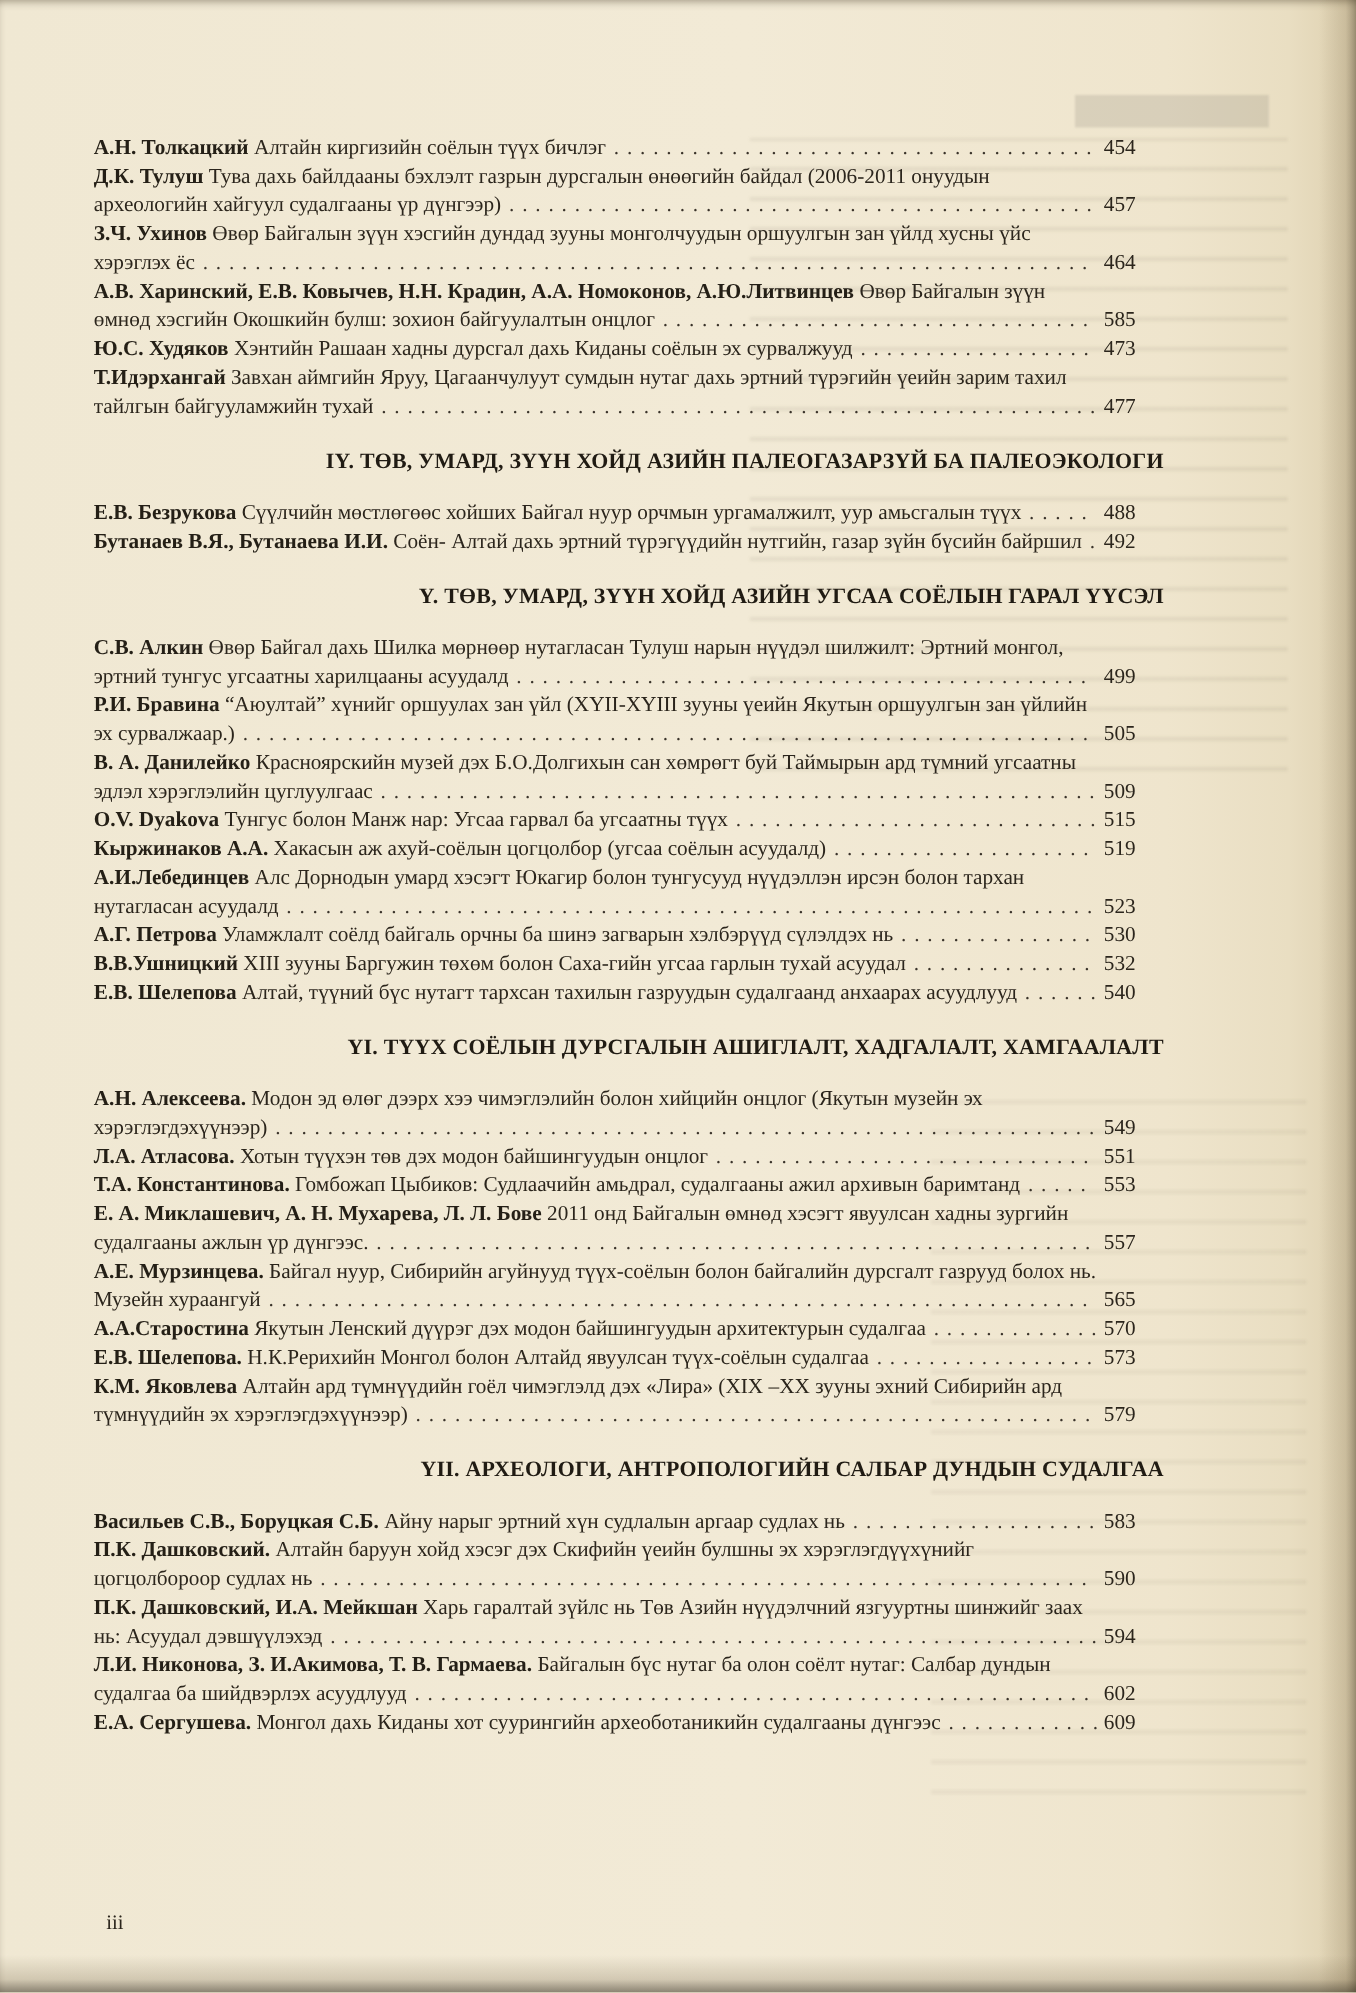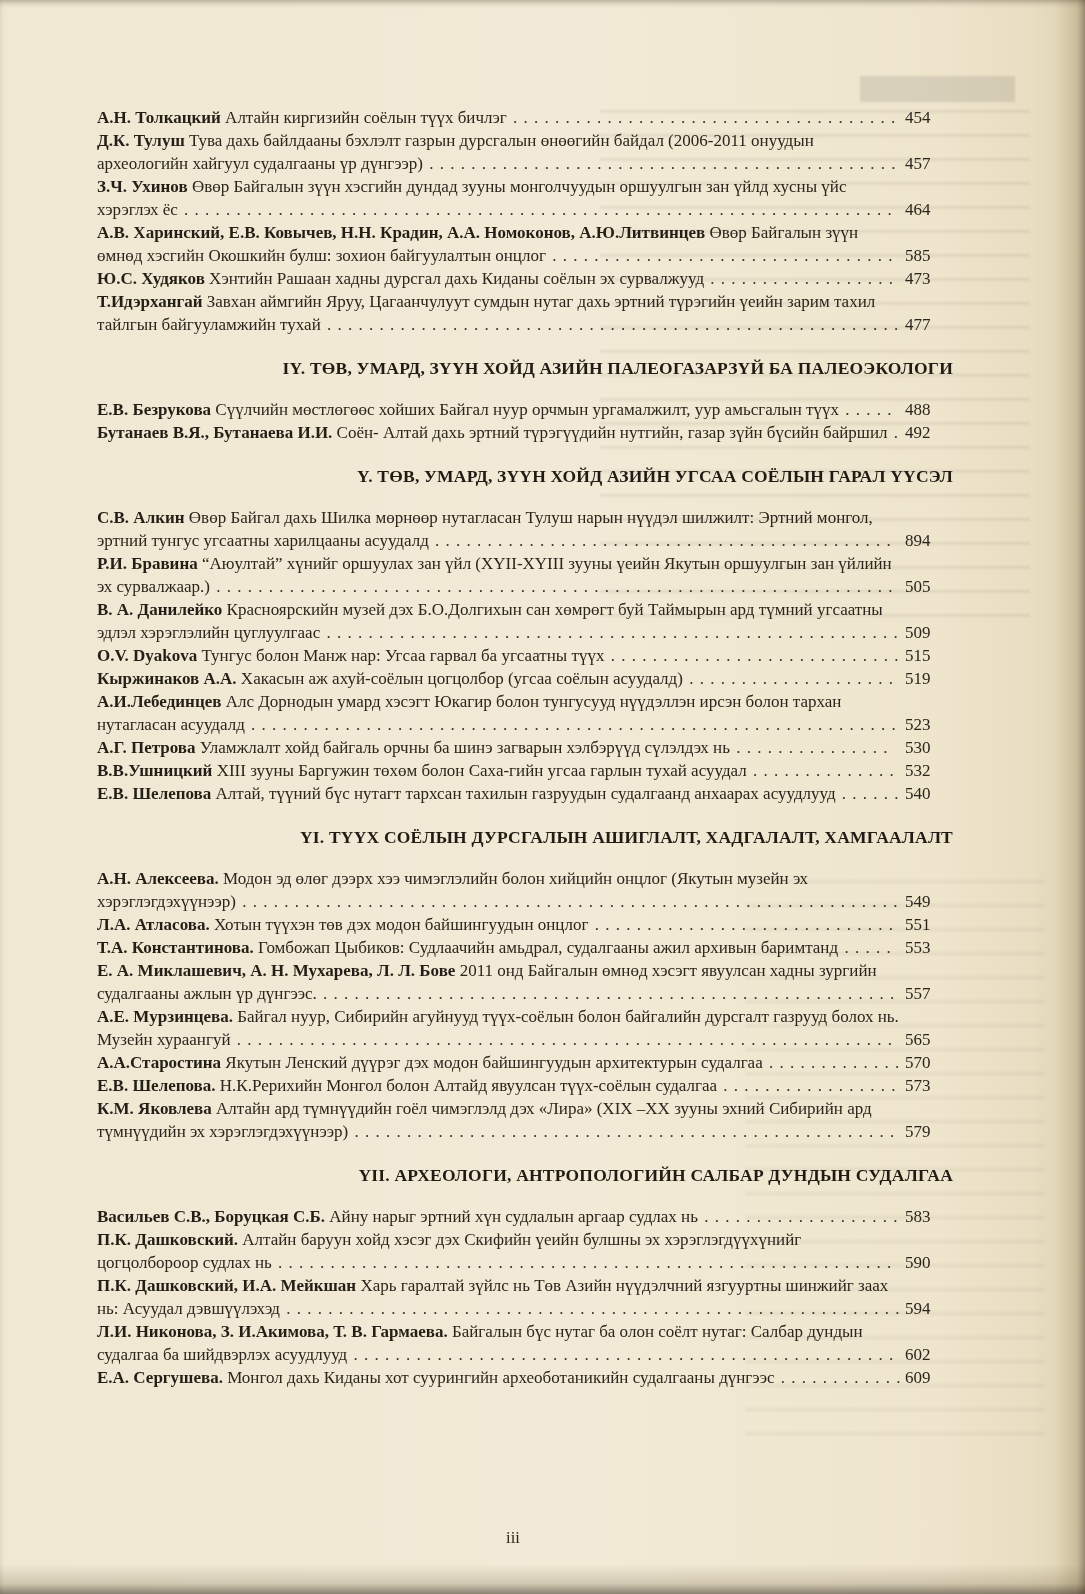--- a/index.html
+++ b/index.html
@@ -40,21 +40,21 @@
     background: linear-gradient(90deg, rgba(0,0,0,0) 0%, rgba(95,78,48,0.16) 72%, rgba(58,47,28,0.38) 100%);
     pointer-events: none; z-index: 6;
   }
   .edge-bottom {
     position: absolute; left: 0; bottom: 0; width: 100%; height: 30px;
     background: linear-gradient(180deg, rgba(0,0,0,0) 0%, rgba(85,68,40,0.20) 65%, rgba(35,28,15,0.5) 100%);
     pointer-events: none; z-index: 6;
   }
   .toc {
     position: absolute;
-    left: 97px;
+    left: 75px;
     top: 106px;
     width: 856px;
     font-size: 17px;
     line-height: 23px;
     z-index: 3;
     font-family: Liberation Serif, serif;
   }
   .toc-section:first-child .section-heading { display: none; }
   .section-heading {
     font-size: 17.5px;
@@ -74,21 +74,21 @@
     position: absolute;
     right: 0; bottom: 0;
     width: 48px;
     text-align: left;
   }
   .folio {
     position: absolute;
     left: 85px;
     top: 1528px;
     width: 856px;
-    text-align: center;
+    text-align: left;
     font-size: 16.5px;
     z-index: 3;
   }
 </style>
 </head>
 <body>
 
 <div class="paper">
   <div class="bleed-box"></div>
   <div class="bleed-strip bleed-a"></div>
@@ -117,33 +117,33 @@
     <div class="section-entries">
   <p class="entry"><span class="authors">Е.В. Безрукова</span> <span class="title">Сүүлчийн мөстлөгөөс хойших Байгал нуур орчмын ургамалжилт, уур амьсгалын түүх</span><span class="dots"> . . . . .</span><span class="pagenum">488</span></p>
 
   <p class="entry"><span class="authors">Бутанаев В.Я., Бутанаева И.И.</span> <span class="title">Соён- Алтай дахь эртний түрэгүүдийн нутгийн, газар зүйн бүсийн байршил</span><span class="dots"> .</span><span class="pagenum">492</span></p>
 </div>
   </section>
 
   <section class="toc-section">
     <h2 class="section-heading">Y. ТӨВ, УМАРД, ЗҮҮН ХОЙД АЗИЙН УГСАА СОЁЛЫН ГАРАЛ ҮҮСЭЛ</h2>
     <div class="section-entries">
-  <p class="entry"><span class="authors">С.В. Алкин</span> <span class="title">Өвөр Байгал дахь Шилка мөрнөөр нутагласан Тулуш нарын нүүдэл шилжилт: Эртний монгол, эртний тунгус угсаатны харилцааны асуудалд</span><span class="dots"> . . . . . . . . . . . . . . . . . . . . . . . . . . . . . . . . . . . . . . . . . . . .</span><span class="pagenum">894</span></p>
+  <p class="entry"><span class="authors">С.В. Алкин</span> <span class="title">Өвөр Байгал дахь Шилка мөрнөөр нутагласан Тулуш нарын нүүдэл шилжилт: Эртний монгол, эртний тунгус угсаатны харилцааны асуудалд</span><span class="dots"> . . . . . . . . . . . . . . . . . . . . . . . . . . . . . . . . . . . . . . . . . . . .</span><span class="pagenum">499</span></p>
 
   <p class="entry"><span class="authors">Р.И. Бравина</span> <span class="title">“Аюултай” хүнийг оршуулах зан үйл (XYII-XYIII зууны үеийн Якутын оршуулгын зан үйлийн эх сурвалжаар.)</span><span class="dots"> . . . . . . . . . . . . . . . . . . . . . . . . . . . . . . . . . . . . . . . . . . . . . . . . . . . . . . . . . . . . . . . . .</span><span class="pagenum">505</span></p>
 
   <p class="entry"><span class="authors">В. А. Данилейко</span> <span class="title">Красноярскийн музей дэх Б.О.Долгихын сан хөмрөгт буй Таймырын ард түмний угсаатны эдлэл хэрэглэлийн цуглуулгаас</span><span class="dots"> . . . . . . . . . . . . . . . . . . . . . . . . . . . . . . . . . . . . . . . . . . . . . . . . . . . . . . .</span><span class="pagenum">509</span></p>
 
   <p class="entry"><span class="authors">O.V. Dyakova</span> <span class="title">Тунгус болон Манж нар: Угсаа гарвал ба угсаатны түүх</span><span class="dots"> . . . . . . . . . . . . . . . . . . . . . . . . . . . .</span><span class="pagenum">515</span></p>
 
   <p class="entry"><span class="authors">Кыржинаков А.А.</span> <span class="title">Хакасын аж ахуй-соёлын цогцолбор (угсаа соёлын асуудалд)</span><span class="dots"> . . . . . . . . . . . . . . . . . . . .</span><span class="pagenum">519</span></p>
 
   <p class="entry"><span class="authors">А.И.Лебединцев</span> <span class="title">Алс Дорнодын умард хэсэгт Юкагир болон тунгусууд нүүдэллэн ирсэн болон тархан нутагласан асуудалд</span><span class="dots"> . . . . . . . . . . . . . . . . . . . . . . . . . . . . . . . . . . . . . . . . . . . . . . . . . . . . . . . . . . . . . .</span><span class="pagenum">523</span></p>
 
-  <p class="entry"><span class="authors">А.Г. Петрова</span> <span class="title">Уламжлалт хойд байгаль орчны ба шинэ загварын хэлбэрүүд сүлэлдэх нь</span><span class="dots"> . . . . . . . . . . . . . . .</span><span class="pagenum">530</span></p>
+  <p class="entry"><span class="authors">А.Г. Петрова</span> <span class="title">Уламжлалт соёлд байгаль орчны ба шинэ загварын хэлбэрүүд сүлэлдэх нь</span><span class="dots"> . . . . . . . . . . . . . . .</span><span class="pagenum">530</span></p>
 
   <p class="entry"><span class="authors">В.В.Ушницкий</span> <span class="title">XIII зууны Баргужин төхөм болон Саха-гийн угсаа гарлын тухай асуудал</span><span class="dots"> . . . . . . . . . . . . . .</span><span class="pagenum">532</span></p>
 
   <p class="entry"><span class="authors">Е.В. Шелепова</span> <span class="title">Алтай, түүний бүс нутагт тархсан тахилын газруудын судалгаанд анхаарах асуудлууд</span><span class="dots"> . . . . . .</span><span class="pagenum">540</span></p>
 
 </div>
   </section>
 
   <section class="toc-section">
     <h2 class="section-heading">YI. ТҮҮХ СОЁЛЫН ДУРСГАЛЫН АШИГЛАЛТ, ХАДГАЛАЛТ, ХАМГААЛАЛТ</h2>

